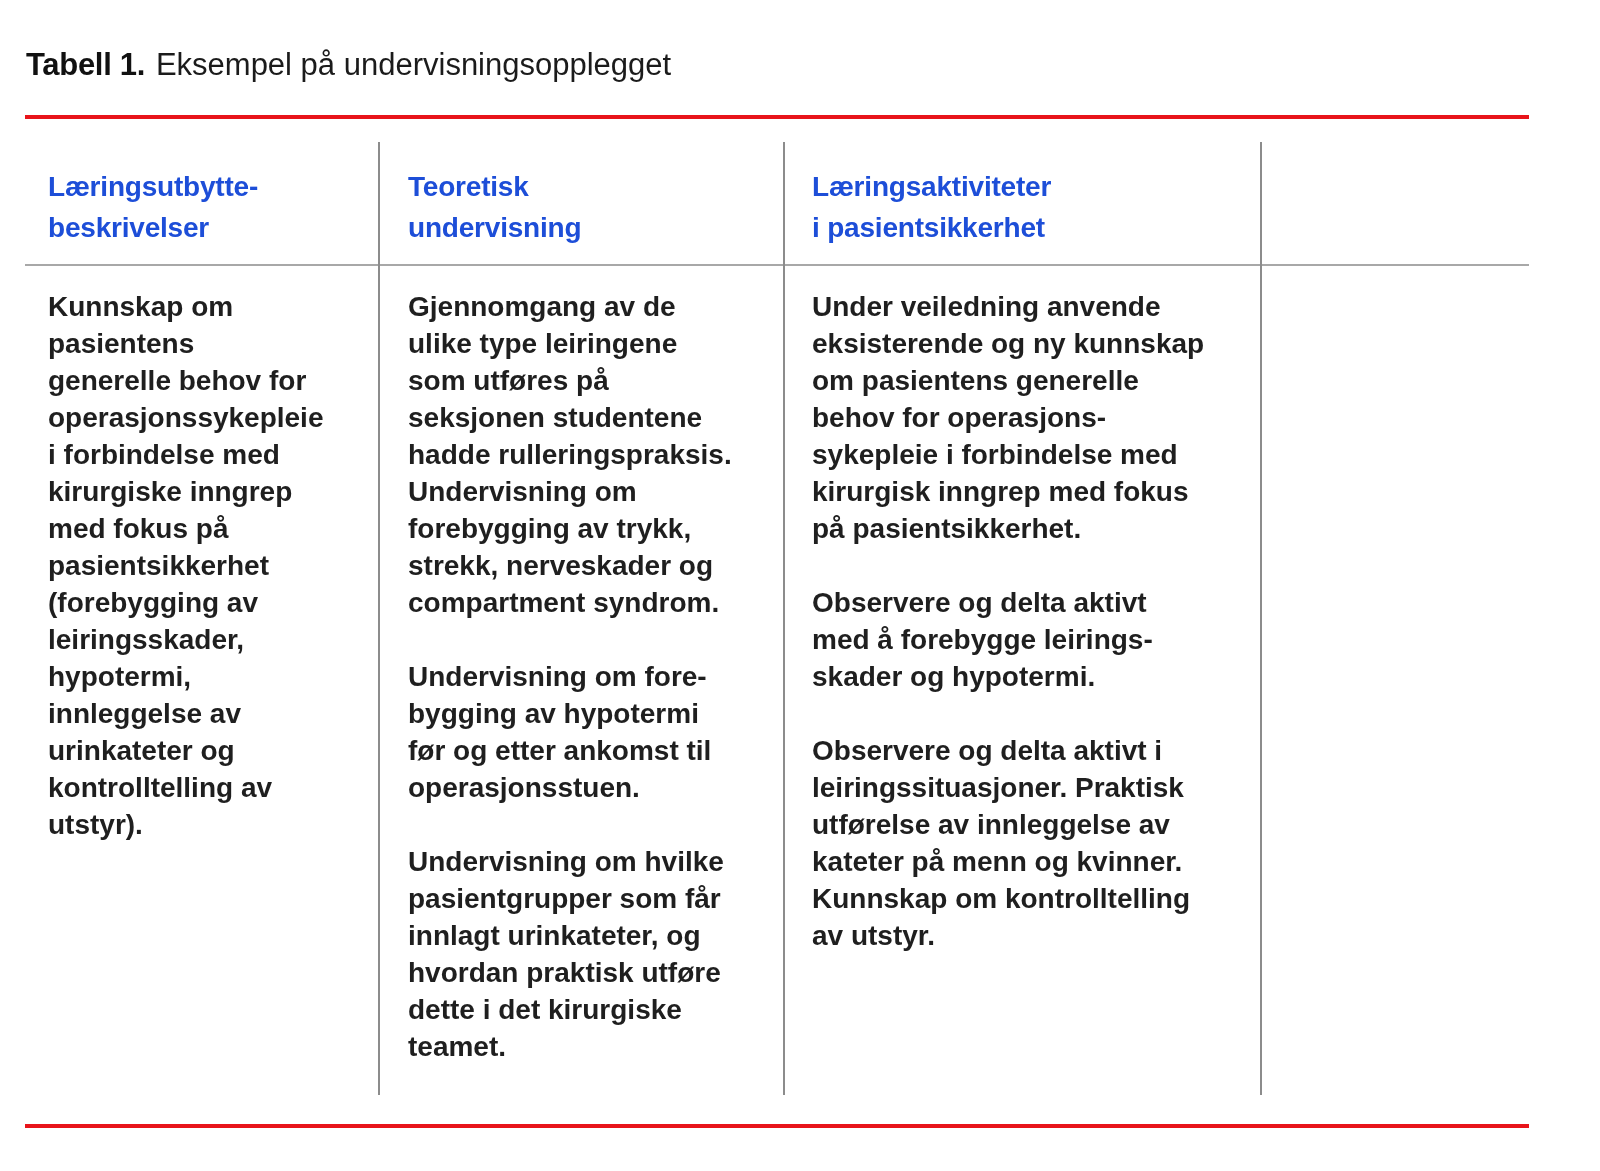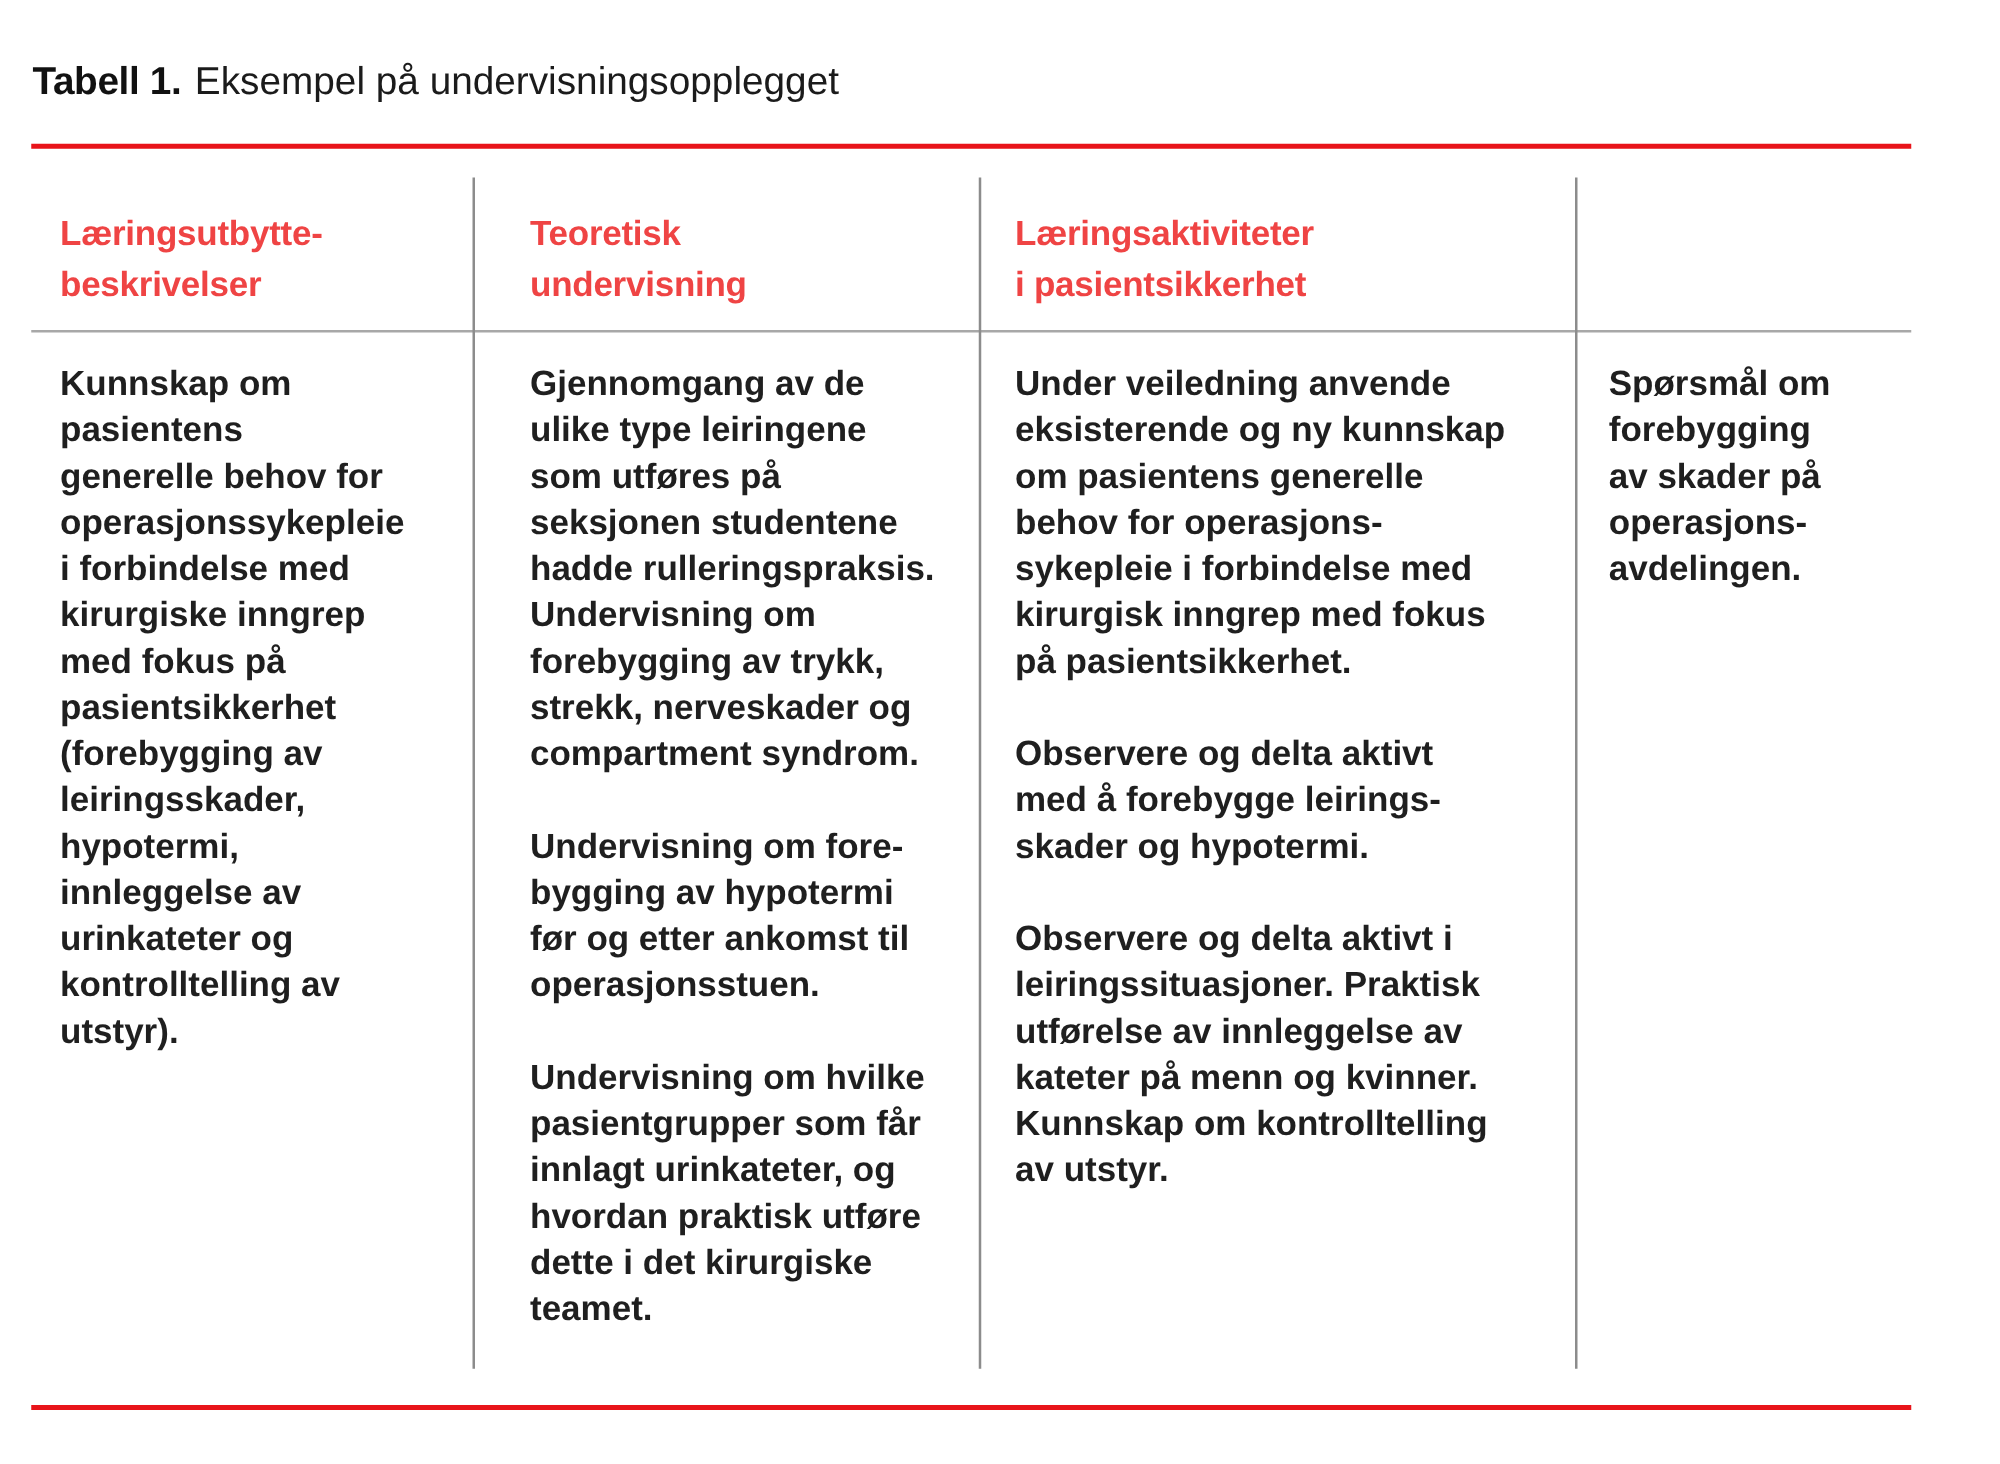--- a/index.html
+++ b/index.html
@@ -60,35 +60,35 @@
   .vline-1 { left: 378px; }
   .vline-2 { left: 783px; }
   .vline-3 { left: 1260px; }
   .col-header {
     position: absolute;
     top: 166px;
     margin: 0;
     font-size: 28px;
     font-weight: 700;
     line-height: 41px;
-    color: #ef4444;
+    color: #1d4ed8;
     white-space: pre;
     letter-spacing: -0.2px;
   }
   .col-body {
     position: absolute;
     top: 288px;
     font-size: 28px;
     font-weight: 700;
     line-height: 37px;
     color: #1f1f1f;
     white-space: pre;
   }
   .col-x-1 { left: 48px;   width: 322px; }
-  .col-x-2 { left: 424px;  width: 368px; }
+  .col-x-2 { left: 408px;  width: 368px; }
   .col-x-3 { left: 812px;  width: 442px; }
   .col-x-4 { left: 1287px; width: 285px; }
 </style>
 </head>
 <body>
 
 <div class="page">
 
   <h1 class="caption"><span class="caption-label">Tabell 1.</span><span class="caption-text">Eksempel på undervisningsopplegget</span></h1>
 
@@ -154,21 +154,16 @@
 Observere og delta aktivt
 med å forebygge leirings-
 skader og hypotermi.
 
 Observere og delta aktivt i
 leiringssituasjoner. Praktisk
 utførelse av innleggelse av
 kateter på menn og kvinner.
 Kunnskap om kontrolltelling
 av utstyr.</div>
-  <div class="col-body col-x-4">Spørsmål om
-forebygging
-av skader på
-operasjons-
-avdelingen.</div>
 
   <div class="rule rule-red rule-bottom"></div>
 
 </div>
 
 </body></html>

